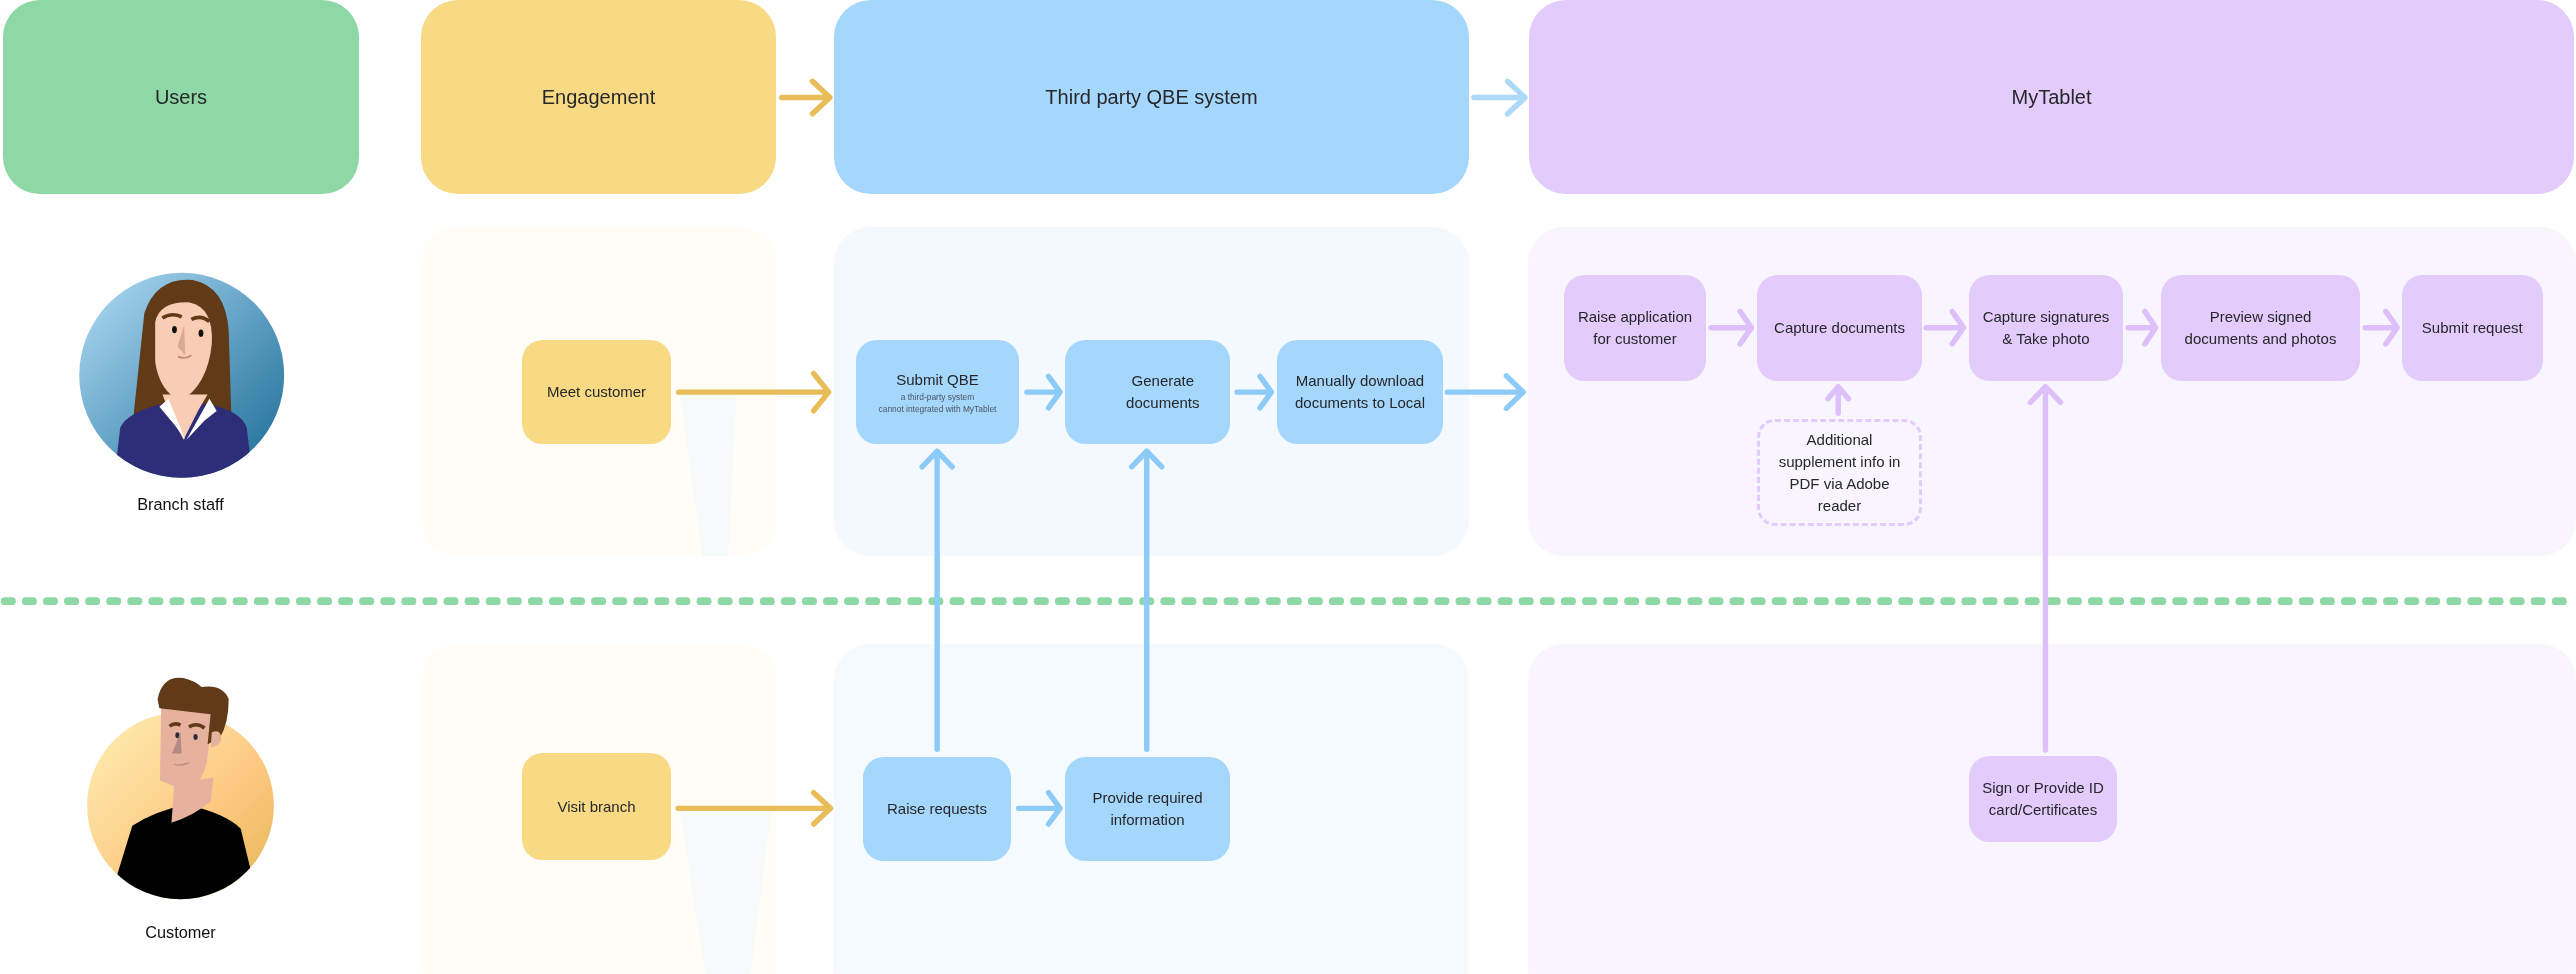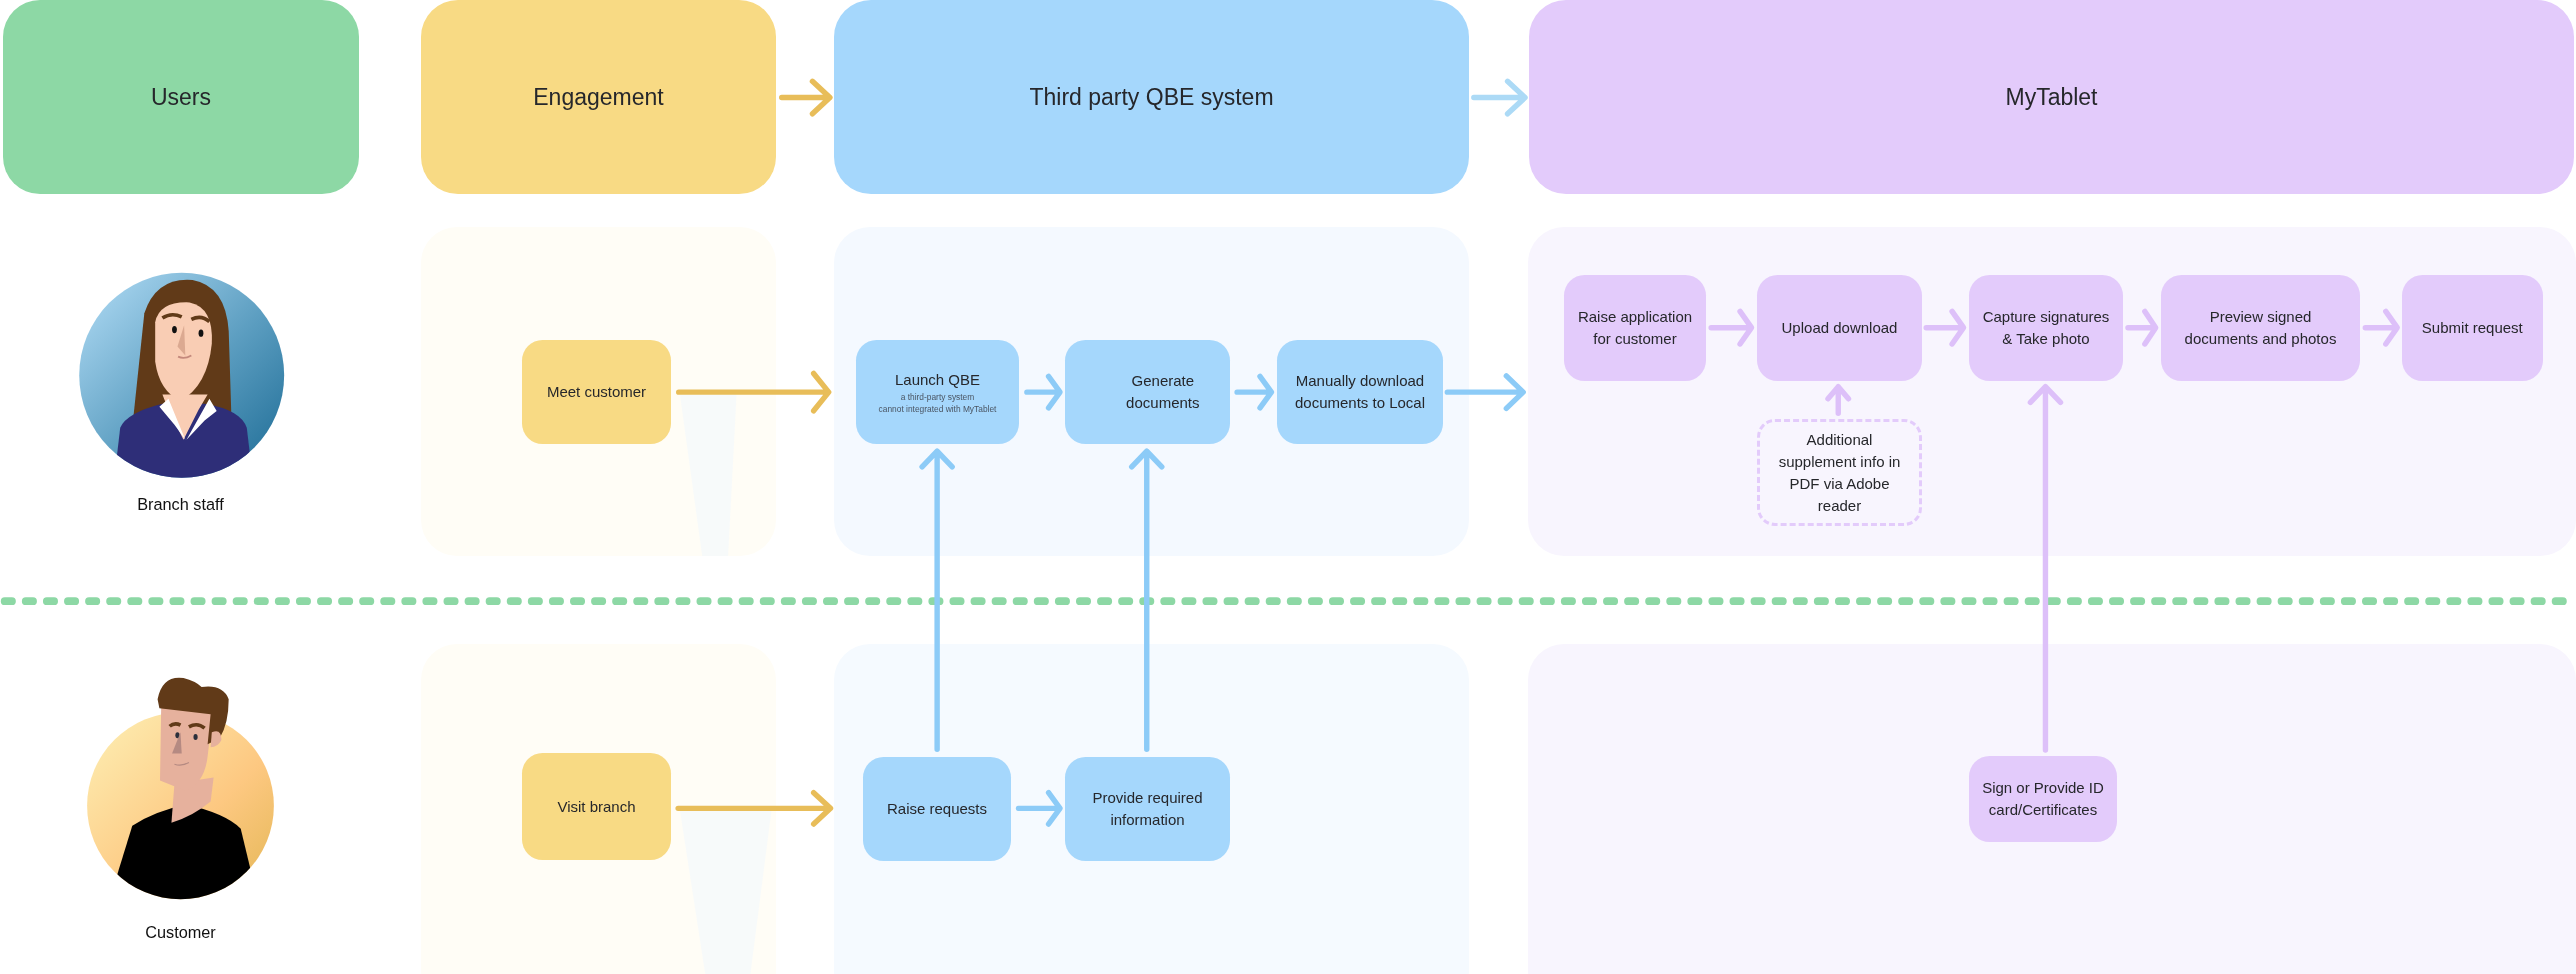--- a/index.html
+++ b/index.html
@@ -1,20 +1,20 @@
 <!DOCTYPE html>
 <html style="font-size:9.6px"><head>
 <meta charset="utf-8">
 <style>
   html, body { margin:0; padding:0; background:#ffffff; }
   body { width:2576px; height:974px; position:relative; overflow:hidden;
          font-family:"Liberation Sans", "DejaVu Sans", sans-serif; color:#26272b; }
   .abs { position:absolute; box-sizing:border-box; }
   .hdr { border-radius:37px; display:flex; align-items:center; justify-content:center;
-         font-size:23px; color:#26272b; }
+         font-size:20px; color:#26272b; }
   .lane { border-radius:36px; }
   .box { border-radius:20.5px; display:flex; flex-direction:column; align-items:center; justify-content:center;
          text-align:center; font-size:15px; line-height:22px; color:#26272b; padding:0 8.4px; }
   .box .sub { font-size:8.4px; line-height:12px; color:#4a5563; }
   .box .main { white-space:pre-line; }
   .yellow { background:#f8da84;justify-content:center; }
   .blue { background:#a5d7fc; }
   .purple { background:#e3cbfb; }
   .dashed { background:transparent; border:3px dashed #e3cbfb; border-radius:18px; }
   .persona-label { font-size:16.3px; color:#111; text-align:center; width:205px; }
@@ -108,38 +108,38 @@
   <path d="M 150 168 Q 162 172 174 165" stroke="#b58a82" stroke-width="2" fill="none"></path>
   <path d="M 212 115 Q 228 108 228 128 Q 222 140 210 140 Z" fill="#e6b19d"></path>
 </svg>
 <div class="abs persona-label" style="left:78px;top:923px;">Customer</div>
 
 <div class="abs box yellow" style="left:522px;top:340px;width:149px;height:104px;">
   <span class="main">Meet customer</span>
 </div>
 
 <div class="abs box blue" style="left:856px;top:340px;width:163px;height:104px;">
-  <span class="main">Launch QBE</span>
+  <span class="main">Submit QBE</span>
   <span class="sub">a third-party system</span>
   <span class="sub">cannot integrated with MyTablet</span>
 </div>
 <div class="abs box blue" style="left:1065px;top:340px;width:165px;height:104px;padding-left:39px;">
   <span class="main">Generate documents</span>
 </div>
 <div class="abs box blue" style="left:1277px;top:340px;width:166px;height:104px;">
   <span class="main">Manually download
 documents to Local</span>
 </div>
 
 <div class="abs box purple" style="left:1564px;top:275px;width:142px;height:106px;">
   <span class="main">Raise application
 for customer</span>
 </div>
 <div class="abs box purple" style="left:1757px;top:275px;width:165px;height:106px;">
-  <span class="main">Upload download</span>
+  <span class="main">Capture documents</span>
 </div>
 <div class="abs box purple" style="left:1969px;top:275px;width:154px;height:106px;">
   <span class="main">Capture signatures
 &amp; Take photo</span>
 </div>
 <div class="abs box purple" style="left:2161px;top:275px;width:199px;height:106px;">
   <span class="main">Preview signed
 documents and photos</span>
 </div>
 <div class="abs box purple" style="left:2402px;top:275px;width:141px;height:106px;padding-left:8px;">

